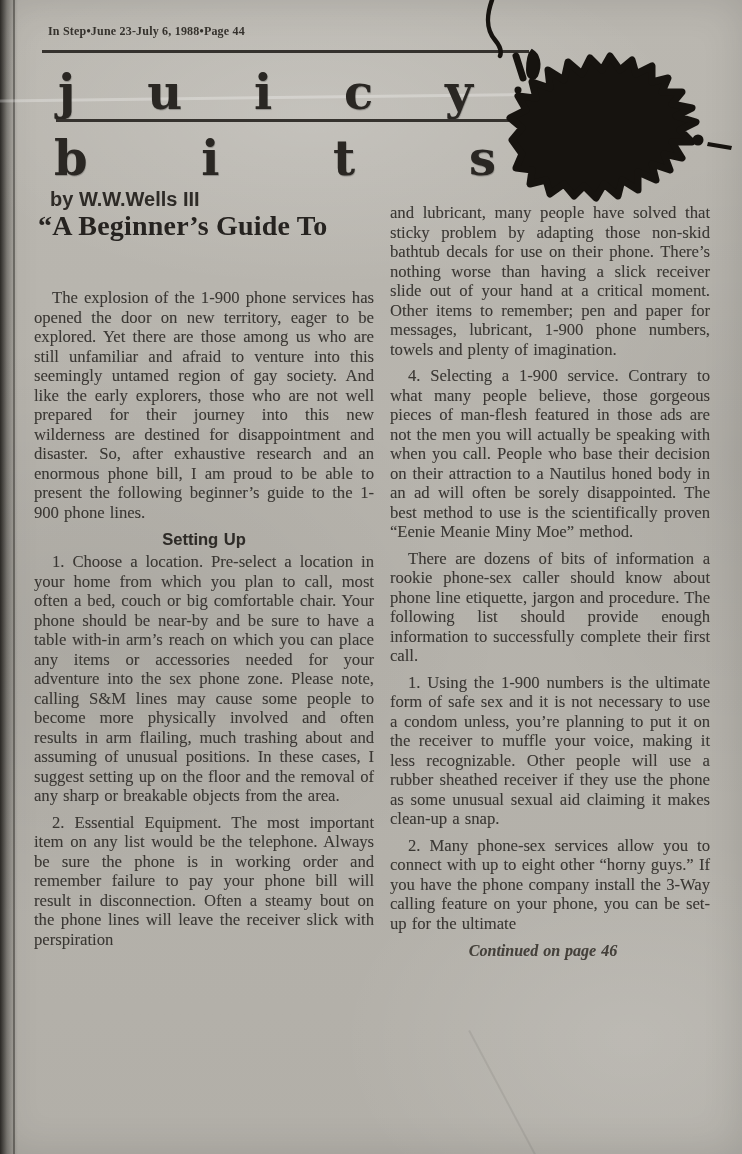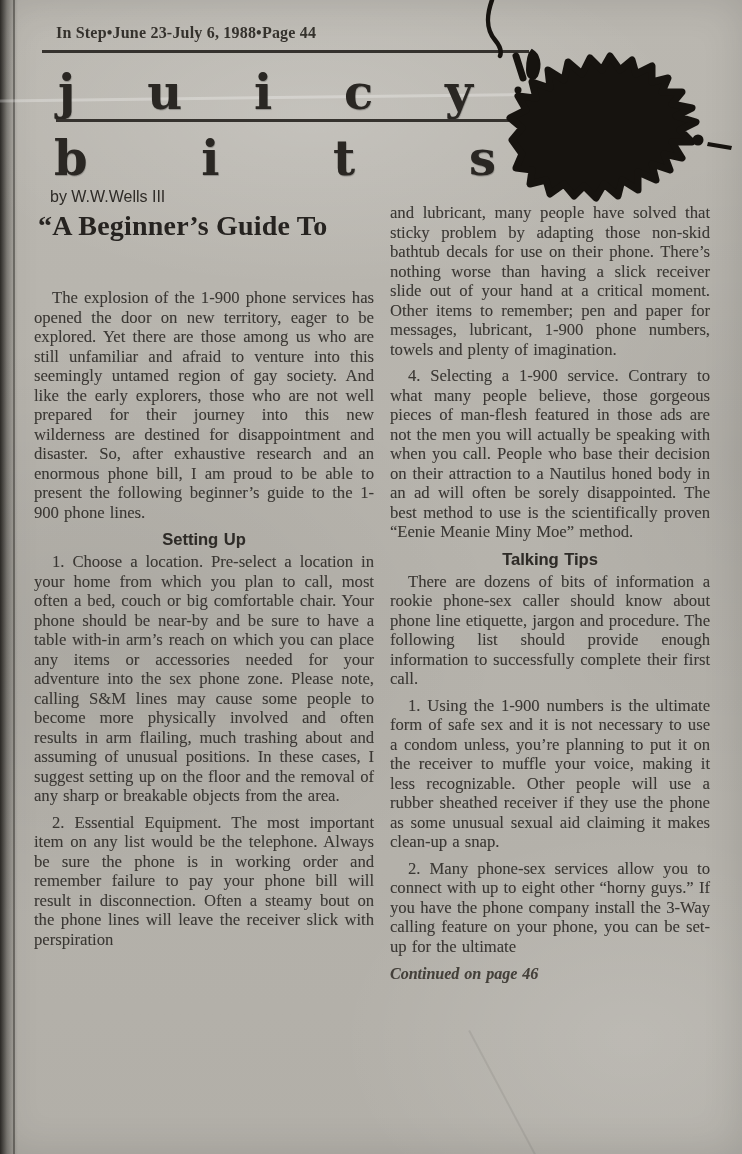--- a/index.html
+++ b/index.html
@@ -37,23 +37,23 @@
     position:absolute;left:0;top:96px;width:560px;height:3px;
     background:rgba(255,255,255,0.28);
     transform:rotate(-0.7deg);
   }
   .crease2{
     position:absolute;left:470px;top:1030px;width:330px;height:2px;
     background:rgba(0,0,0,0.07);
     transform:rotate(62deg);transform-origin:left top;
   }
   .issue-line{
-    position:absolute;left:56px;top:24px;
+    position:absolute;left:48px;top:24px;
     font-family:"Liberation Serif",serif;
-    font-weight:700;font-size:16px;color:#35322d;
+    font-weight:700;font-size:12px;color:#35322d;
     letter-spacing:0.2px;
   }
   .rule-top{
     position:absolute;left:42px;top:50px;width:487px;height:3px;
     background:#35322e;
   }
   .rule-mid{
     position:absolute;left:56px;top:119px;width:464px;height:2.6px;
     background:#35322e;
   }
@@ -61,21 +61,21 @@
     position:absolute;display:flex;justify-content:space-between;
     font-family:"DejaVu Serif",serif;font-weight:700;
     font-size:48px;line-height:48px;color:#2a2723;
     text-shadow:0.5px 0.5px 0.8px rgba(0,0,0,0.25);
   }
   #masthead-juicy{left:58px;top:68px;width:415px;}
   #masthead-bits{left:54px;top:134px;width:442px;}
   .byline{
     position:absolute;left:50px;top:188px;
     font-family:"Liberation Sans",sans-serif;
-    font-weight:400;font-size:16px;color:#2e2b27;
+    font-weight:700;font-size:20px;color:#2e2b27;
   }
   .headline{
     position:absolute;left:38px;top:210px;width:348px;
     font-family:"Liberation Serif",serif;
     font-weight:700;font-size:28px;line-height:32px;
     color:var(--dark-ink);
     letter-spacing:0.2px;
   }
   .col{
     position:absolute;
@@ -90,21 +90,21 @@
   .col p{margin:0 0 7px 0;text-indent:18px;}
   .col p.noindent{text-indent:0;}
   .col h3.subhead{
     font-family:"Liberation Sans",sans-serif;
     font-weight:700;font-size:16.5px;line-height:20px;
     color:#2e2b27;margin:2px 0 3px 0;text-align:center;
   }
   .col .continued{
     font-style:italic;font-weight:700;
     font-size:16px;color:#44403a;
-    text-align:left;padding-right:14px;margin-top:8px;
+    text-align:center;padding-right:14px;margin-top:8px;
   }
   .blot-svg{position:absolute;left:460px;top:0;width:282px;height:225px;}
 </style>
 </head>
 <body>
 
 <div id="page">
 
   <div class="scan-edge"></div>
   <div class="scan-edge-line"></div>
@@ -164,20 +164,19 @@
 
   <div id="col-left" class="col">
       <p class="body-para">The explosion of the 1-900 phone services has opened the door on new territory, eager to be explored. Yet there are those among us who are still unfamiliar and afraid to venture into this seemingly untamed region of gay society. And like the early explorers, those who are not well prepared for their journey into this new wilderness are destined for disappointment and disaster. So, after exhaustive research and an enormous phone bill, I am proud to be able to present the following beginner’s guide to the 1-900 phone lines.</p>
       <h3 class="subhead">Setting Up</h3>
       <p class="body-para">1. Choose a location. Pre-select a location in your home from which you plan to call, most often a bed, couch or big comfortable chair. Your phone should be near-by and be sure to have a table with-in arm’s reach on which you can place any items or accessories needed for your adventure into the sex phone zone. Please note, calling S&amp;M lines may cause some people to become more physically involved and often results in arm flailing, much trashing about and assuming of unusual positions. In these cases, I suggest setting up on the floor and the removal of any sharp or breakable objects from the area.</p>
       <p class="body-para">2. Essential Equipment. The most important item on any list would be the telephone. Always be sure the phone is in working order and remember failure to pay your phone bill will result in disconnection. Often a steamy bout on the phone lines will leave the receiver slick with perspiration</p>
     </div>
   <div id="col-right" class="col">
       <p class="body-para noindent">and lubricant, many people have solved that sticky problem by adapting those non-skid bathtub decals for use on their phone. There’s nothing worse than having a slick receiver slide out of your hand at a critical moment. Other items to remember; pen and paper for messages, lubricant, 1-900 phone numbers, towels and plenty of imagination.</p>
       <p class="body-para">4. Selecting a 1-900 service. Contrary to what many people believe, those gorgeous pieces of man-flesh featured in those ads are not the men you will actually be speaking with when you call. People who base their decision on their attraction to a Nautilus honed body in an ad will often be sorely disappointed. The best method to use is the scientifically proven “Eenie Meanie Miny Moe” method.</p>
-      <h3 class="subhead">Talking Tips</h3>
       <p class="body-para">There are dozens of bits of information a rookie phone-sex caller should know about phone line etiquette, jargon and procedure. The following list should provide enough information to successfully complete their first call.</p>
       <p class="body-para">1. Using the 1-900 numbers is the ultimate form of safe sex and it is not necessary to use a condom unless, you’re planning to put it on the receiver to muffle your voice, making it less recognizable. Other people will use a rubber sheathed receiver if they use the phone as some unusual sexual aid claiming it makes clean-up a snap.</p>
       <p class="body-para">2. Many phone-sex services allow you to connect with up to eight other “horny guys.” If you have the phone company install the 3-Way calling feature on your phone, you can be set-up for the ultimate</p>
       <div class="continued">Continued on page 46</div>
     </div>
 
 </div>
 
 </body></html>

